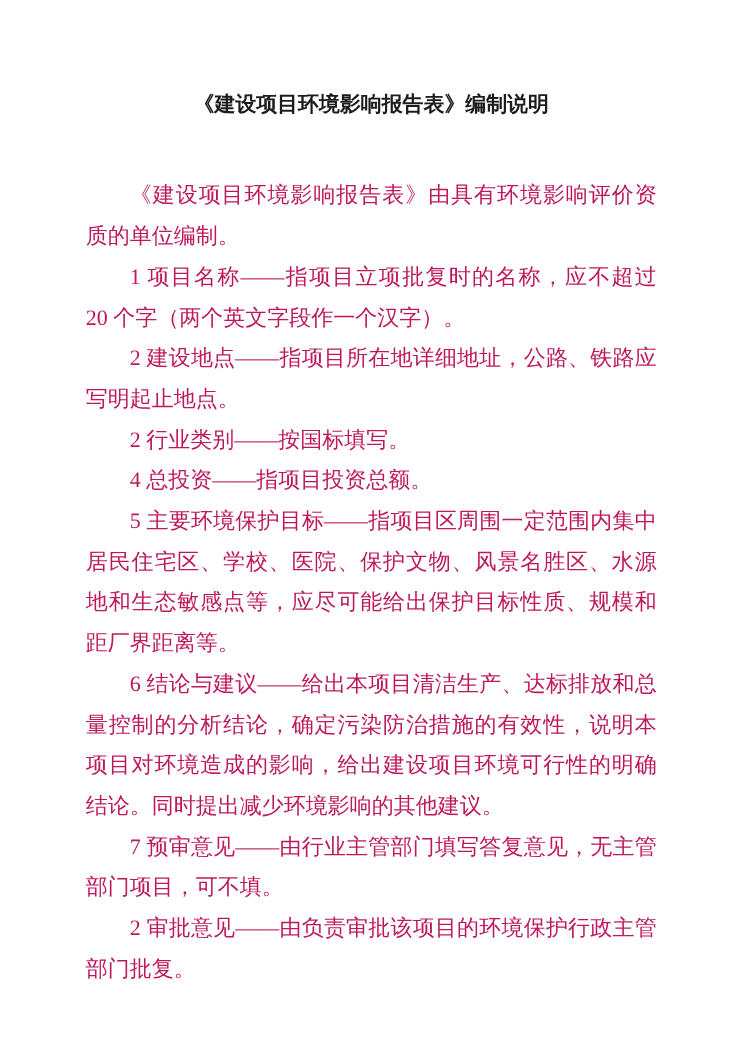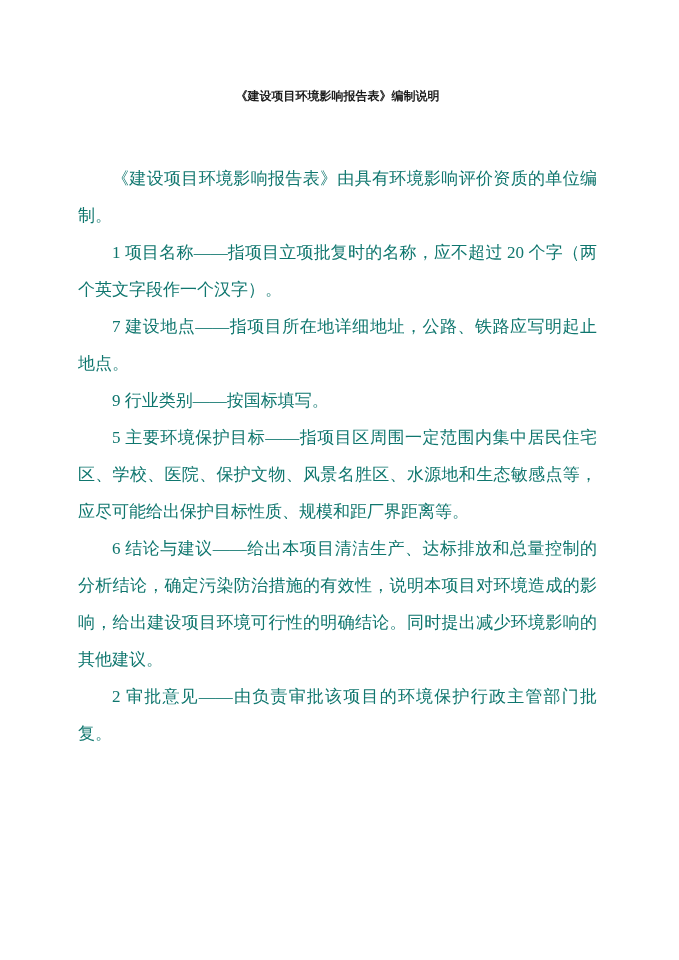--- a/index.html
+++ b/index.html
@@ -13,46 +13,48 @@
     height: 960px;
     background: #ffffff;
     box-sizing: border-box;
     padding: 84px 82px 0 78px;
     overflow: hidden;
     font-family: "Liberation Serif", "DejaVu Serif", serif;
     color: #212121;
   }
   .doc-title {
     margin: 0 0 52px 0;
-    font-size: 12px;
+    font-size: 19px;
     font-weight: bold;
     line-height: 24px;
     text-align: center;
     color: #1c1c1c;
   }
   .doc-body {
     margin: 0;
     padding: 0;
   }
   .doc-paragraph {
     margin: 0;
-    font-size: 17px;
+    font-size: 20px;
     line-height: 37px;
     text-indent: 2em;
     text-align: justify;
-    color: #0f766e;
+    color: #be185d;
   }
 </style>
 </head>
 <body>
 
 <div class="page">
   <h1 class="doc-title">《建设项目环境影响报告表》编制说明</h1>
   <div class="doc-body">
     <p class="doc-paragraph">《建设项目环境影响报告表》由具有环境影响评价资质的单位编制。</p>
     <p class="doc-paragraph">1 项目名称——指项目立项批复时的名称，应不超过 20 个字（两个英文字段作一个汉字）。</p>
-    <p class="doc-paragraph">7 建设地点——指项目所在地详细地址，公路、铁路应写明起止地点。</p>
-    <p class="doc-paragraph">9 行业类别——按国标填写。</p>
+    <p class="doc-paragraph">2 建设地点——指项目所在地详细地址，公路、铁路应写明起止地点。</p>
+    <p class="doc-paragraph">2 行业类别——按国标填写。</p>
+    <p class="doc-paragraph">4 总投资——指项目投资总额。</p>
     <p class="doc-paragraph">5 主要环境保护目标——指项目区周围一定范围内集中居民住宅区、学校、医院、保护文物、风景名胜区、水源地和生态敏感点等，应尽可能给出保护目标性质、规模和距厂界距离等。</p>
     <p class="doc-paragraph">6 结论与建议——给出本项目清洁生产、达标排放和总量控制的分析结论，确定污染防治措施的有效性，说明本项目对环境造成的影响，给出建设项目环境可行性的明确结论。同时提出减少环境影响的其他建议。</p>
+    <p class="doc-paragraph">7 预审意见——由行业主管部门填写答复意见，无主管部门项目，可不填。</p>
     <p class="doc-paragraph">2 审批意见——由负责审批该项目的环境保护行政主管部门批复。</p>
   </div>
 </div>
 
 </body></html>

